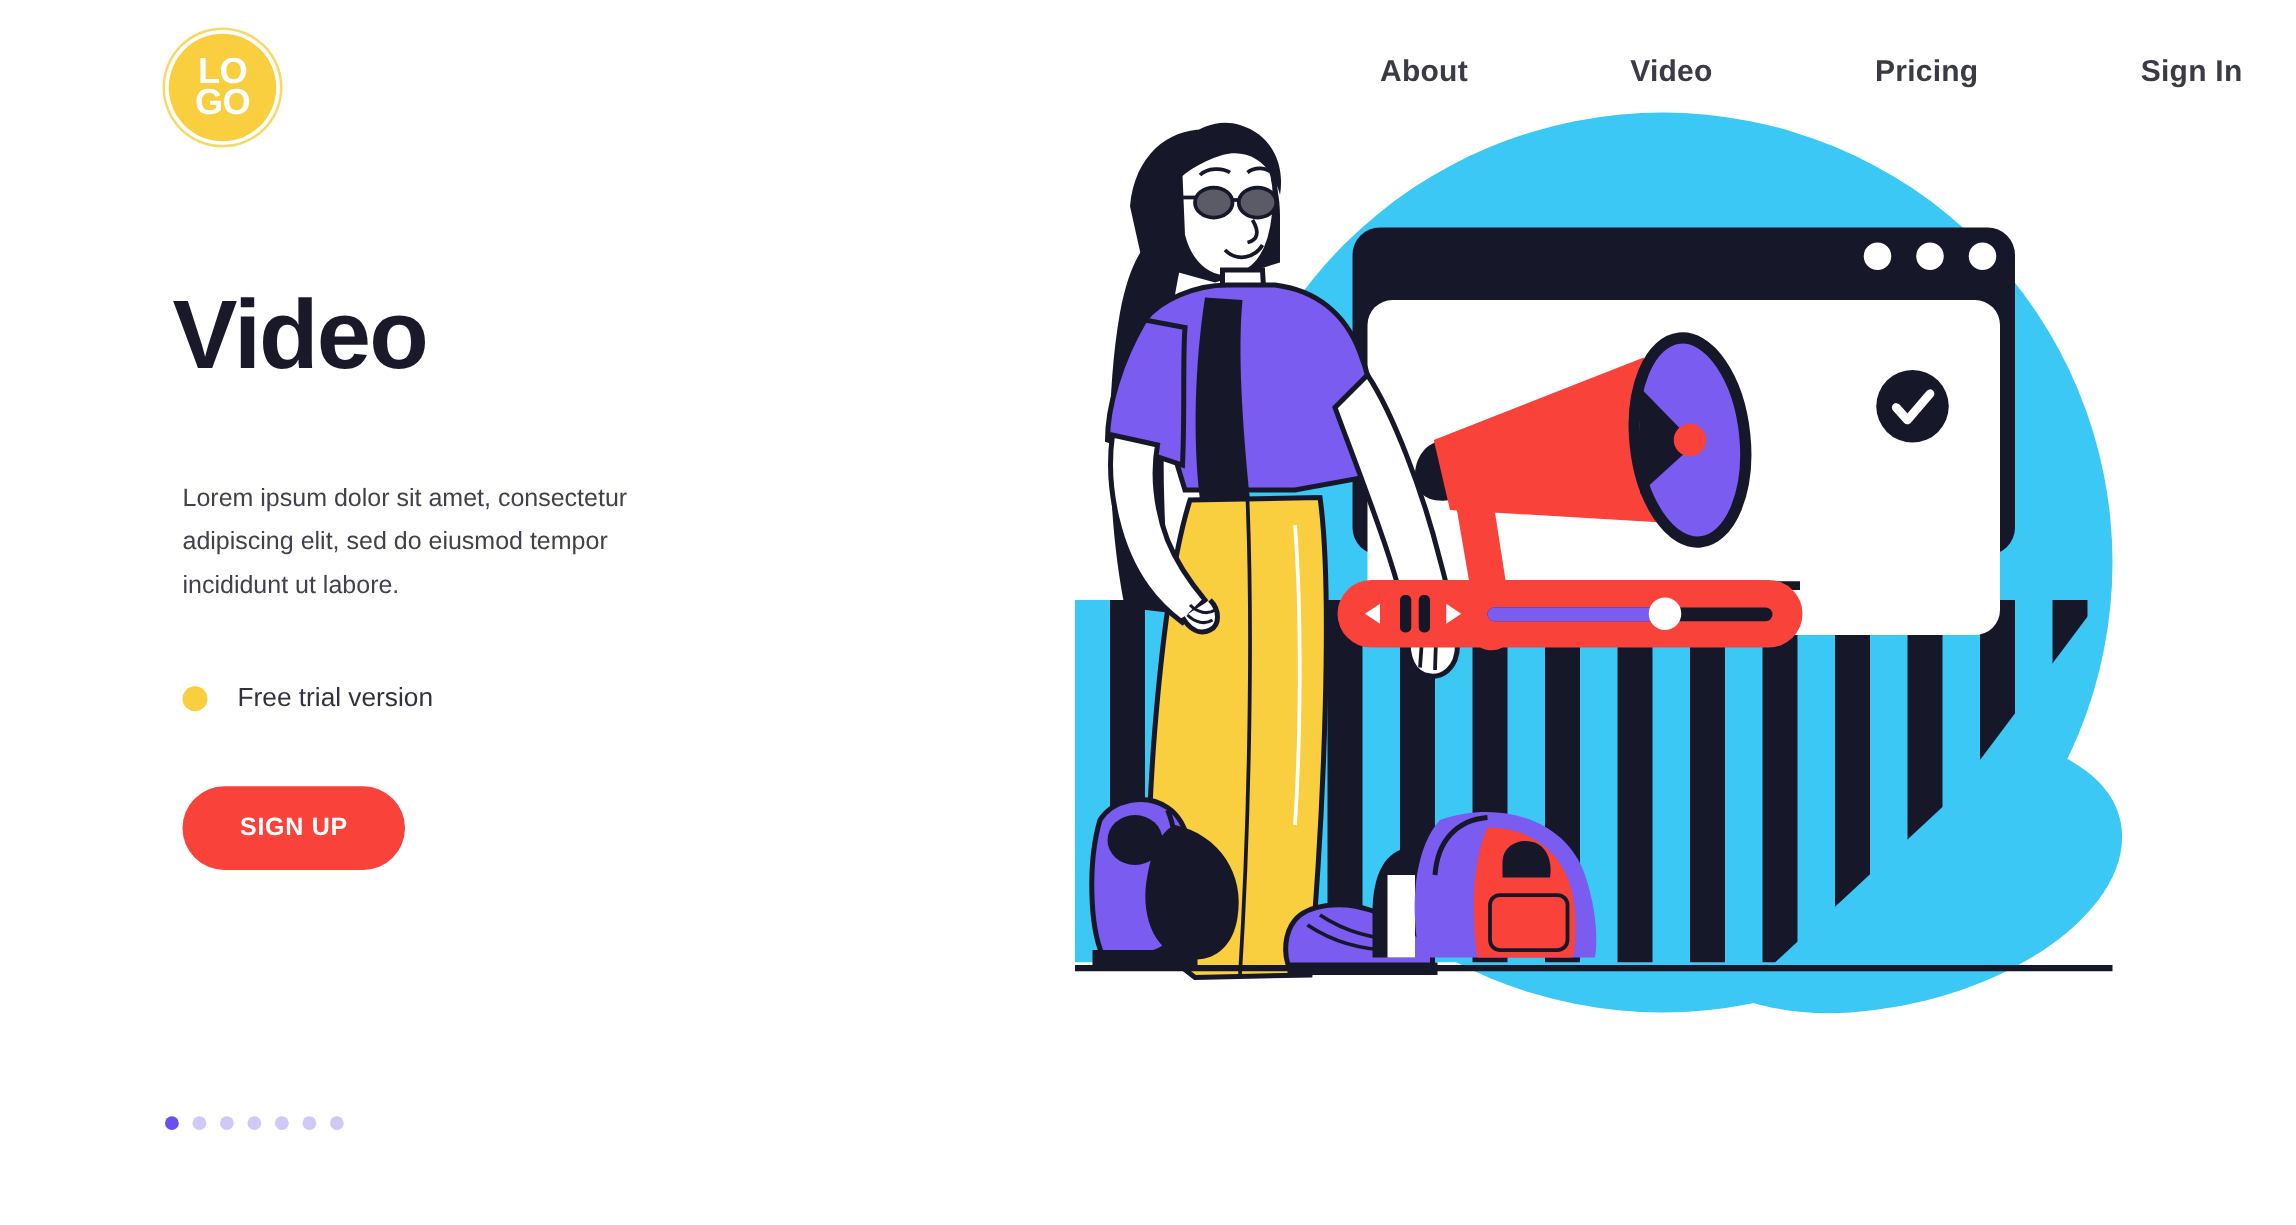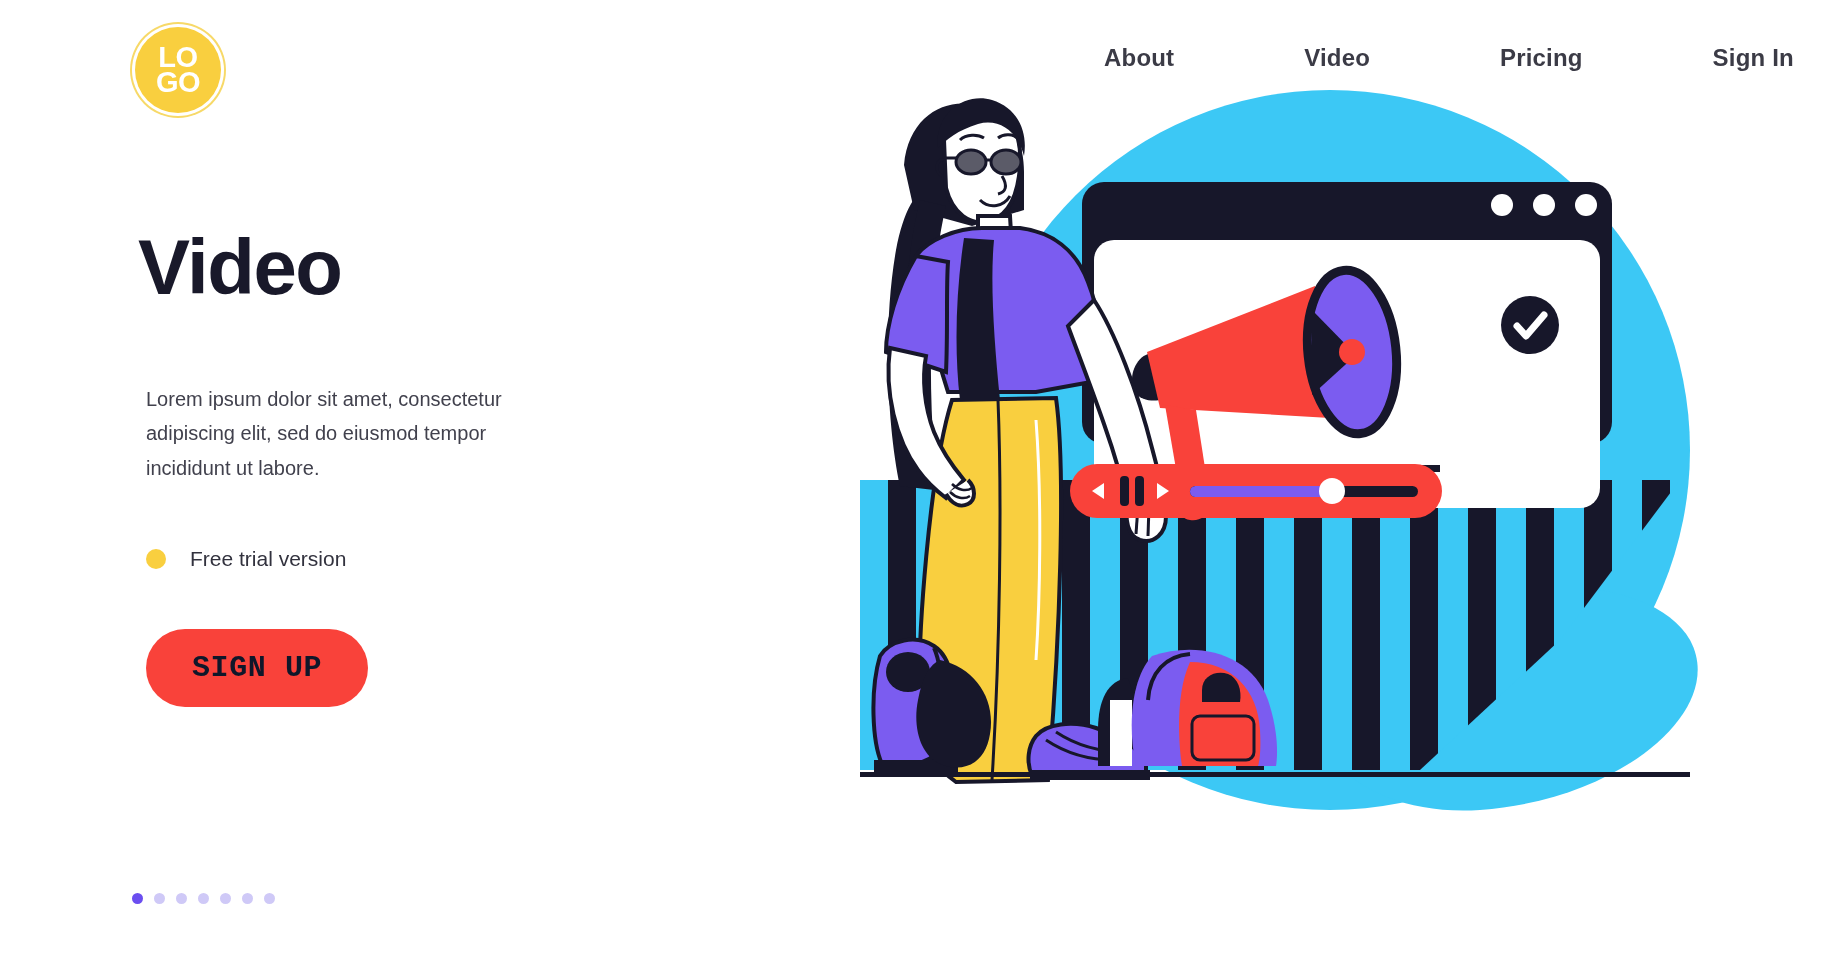--- a/index.html
+++ b/index.html
@@ -120,29 +120,29 @@
     margin-left: 24px;
     font-size: 21px;
     color: #32323e;
     text-align: center;
   }
 
   .cta {
     margin: 22px 0 0 8px;
     display: inline-block;
     background: #f9423a;
-    color: #0f172a;
+    color: #ffffff;
     border: none;
     border-radius: 40px;
     padding: 22px 46px;
-    font-size: 30px;
+    font-size: 20px;
     font-weight: bold;
     letter-spacing: 0.6px;
     cursor: pointer;
-    font-family: Liberation Mono, monospace;
+    font-family: Liberation Sans, sans-serif;
   }
 
   .dots {
     position: absolute;
     left: 132px;
     top: 893px;
     display: flex;
     gap: 11px;
     align-items: center;
   }

